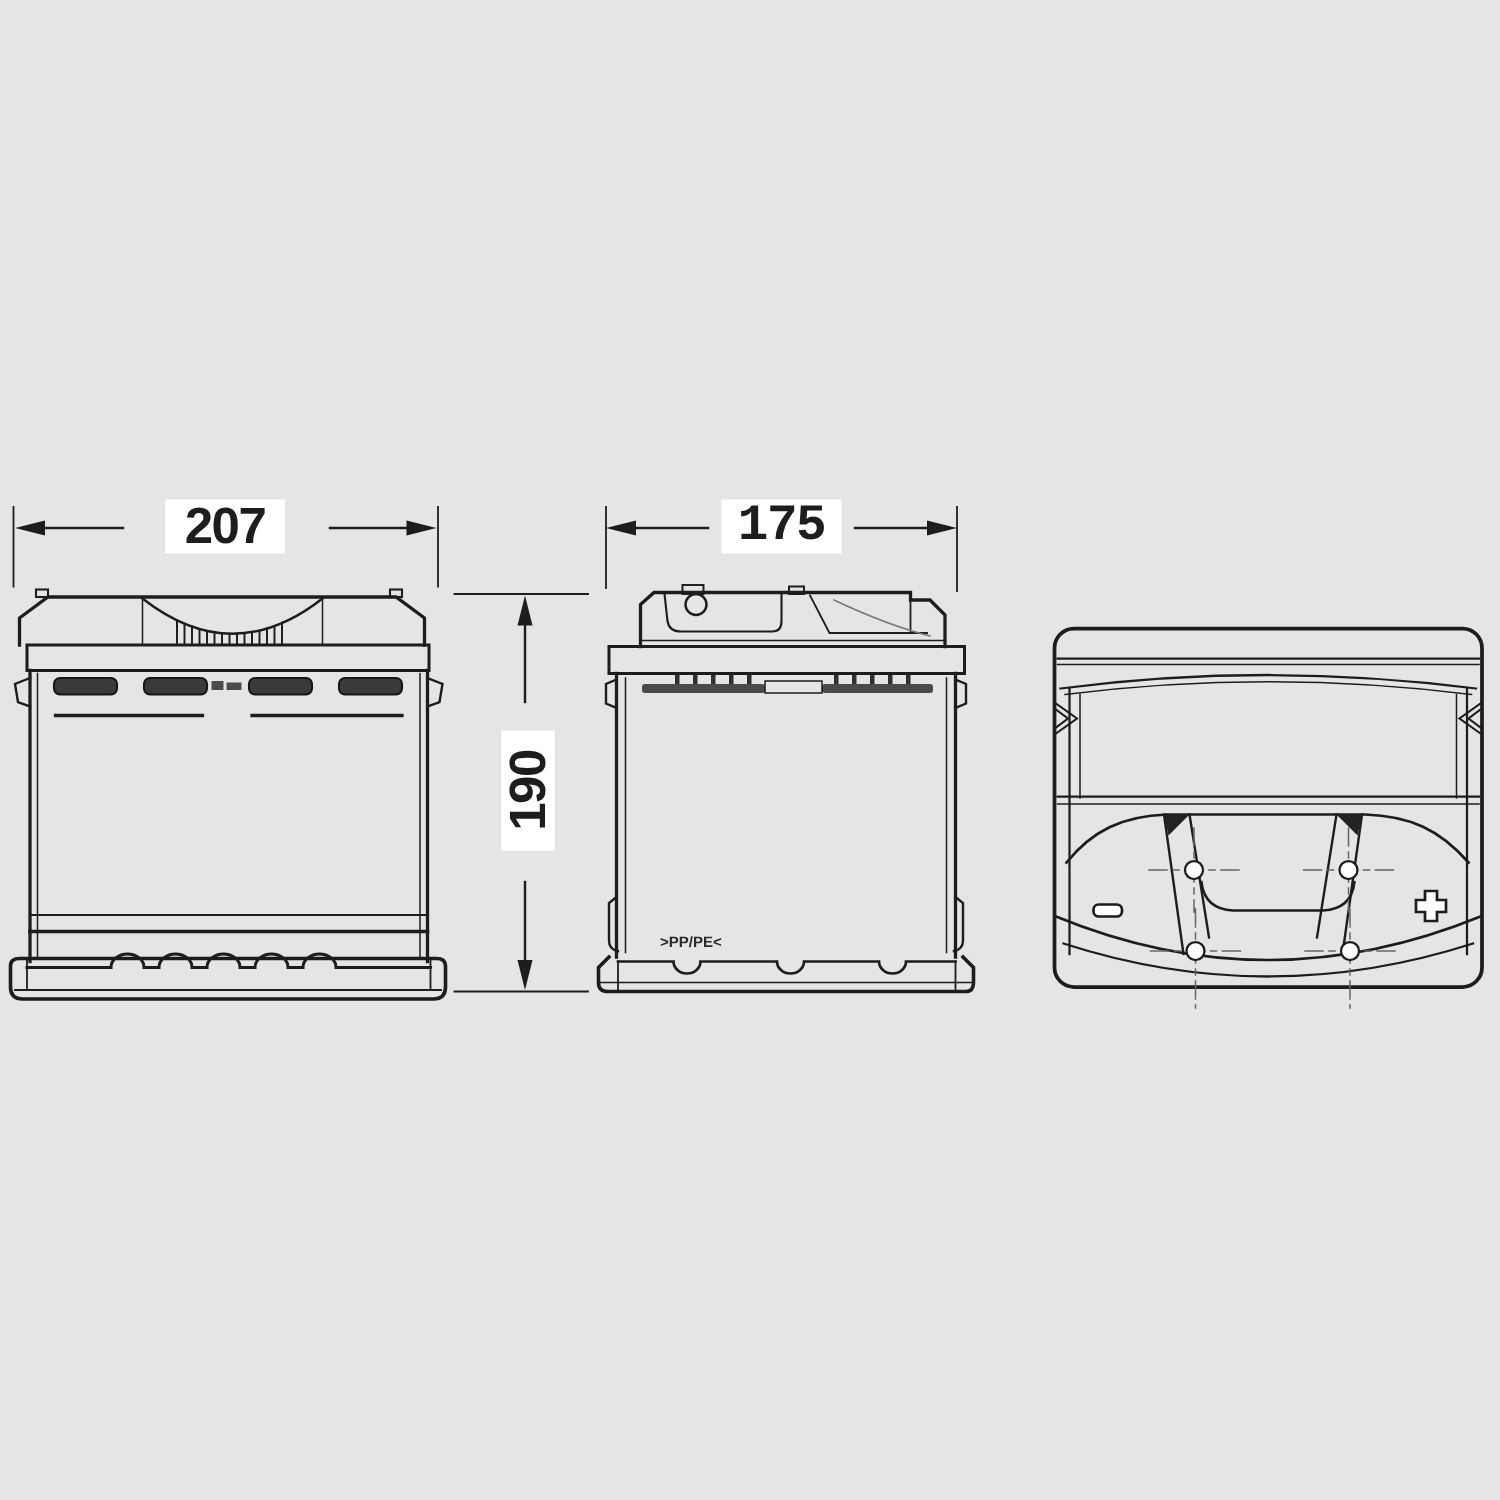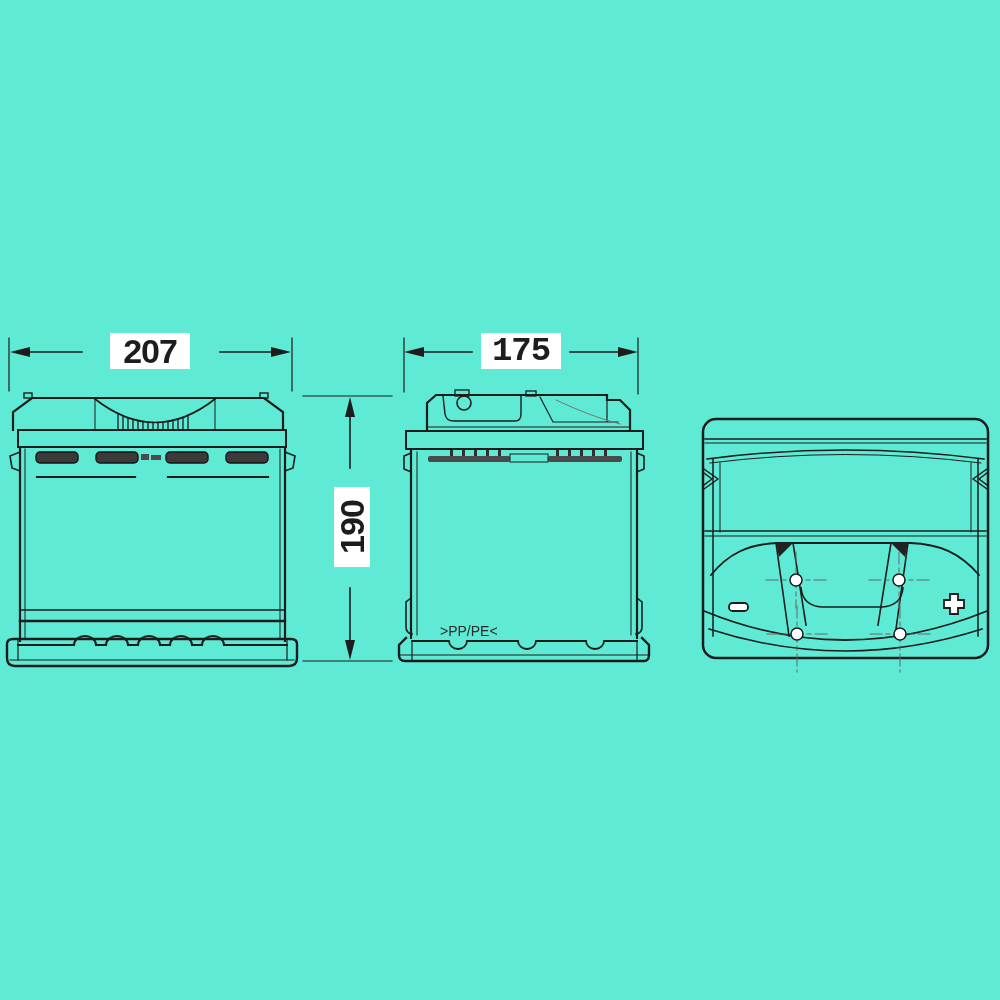--- a/index.html
+++ b/index.html
@@ -1,36 +1,36 @@
 <!DOCTYPE html>
 <html><head>
 <meta charset="utf-8">
 <style>
   html,body{margin:0;padding:0;}
   body{width:1000px;height:1000px;background:#ffffff;font-family:"Liberation Sans",sans-serif;}
-  .canvas{position:relative;width:1000px;height:1000px;background:#5eead4;overflow:hidden;}
+  .canvas{position:relative;width:1000px;height:1000px;background:#e5e5e5;overflow:hidden;}
   .drawing{position:absolute;left:0;top:0;}
   .dim-label{
     position:absolute;
     font-weight:700;
     font-size:34px;
     color:#1d1d1d;
     text-align:center;
     letter-spacing:-1px;
     line-height:36px;
     width:80px;height:36px;
     background:#ffffff;
   }
   #dim-front-width-label{left:110px;top:333px;}
   #dim-side-depth-label{left:481px;top:333px;font-family:Liberation Mono, monospace;}
   #dim-height-label{left:312px;top:509px;transform:rotate(-90deg);}
   .small-mark{
     position:absolute;
-    font-weight:400;
-    font-size:14px;
+    font-weight:700;
+    font-size:10px;
     color:#2a2a2a;
     letter-spacing:0px;
     left:440px;top:623px;
   }
 </style>
 </head>
 <body>
 
 <div class="canvas">
 

